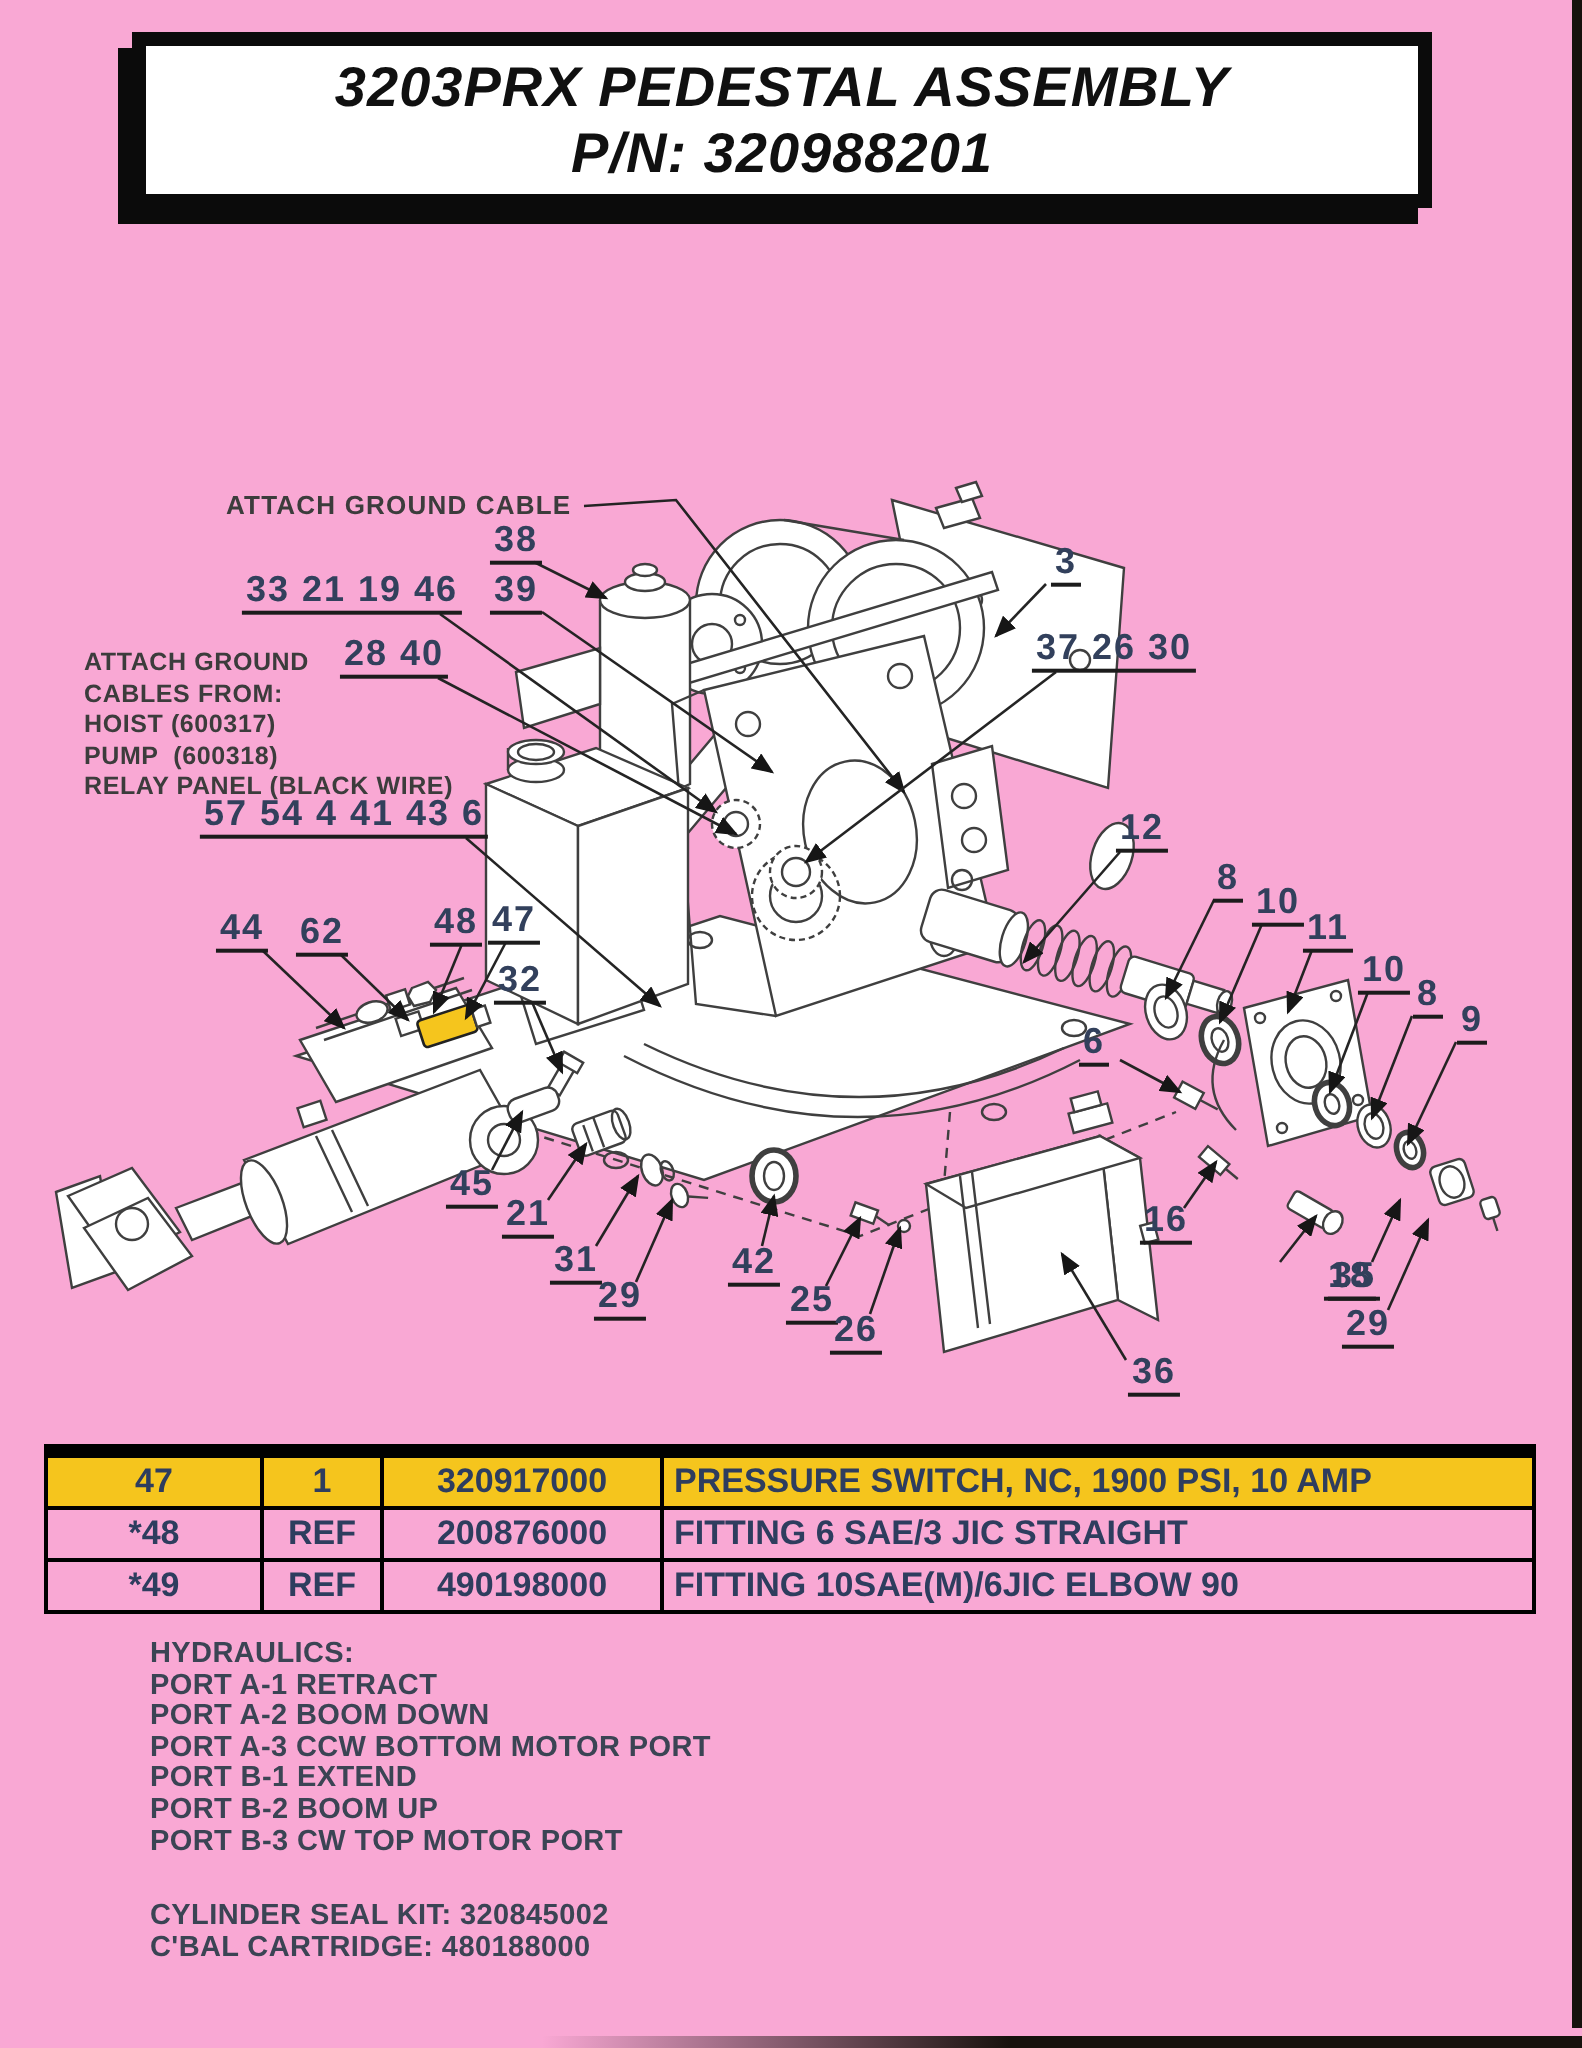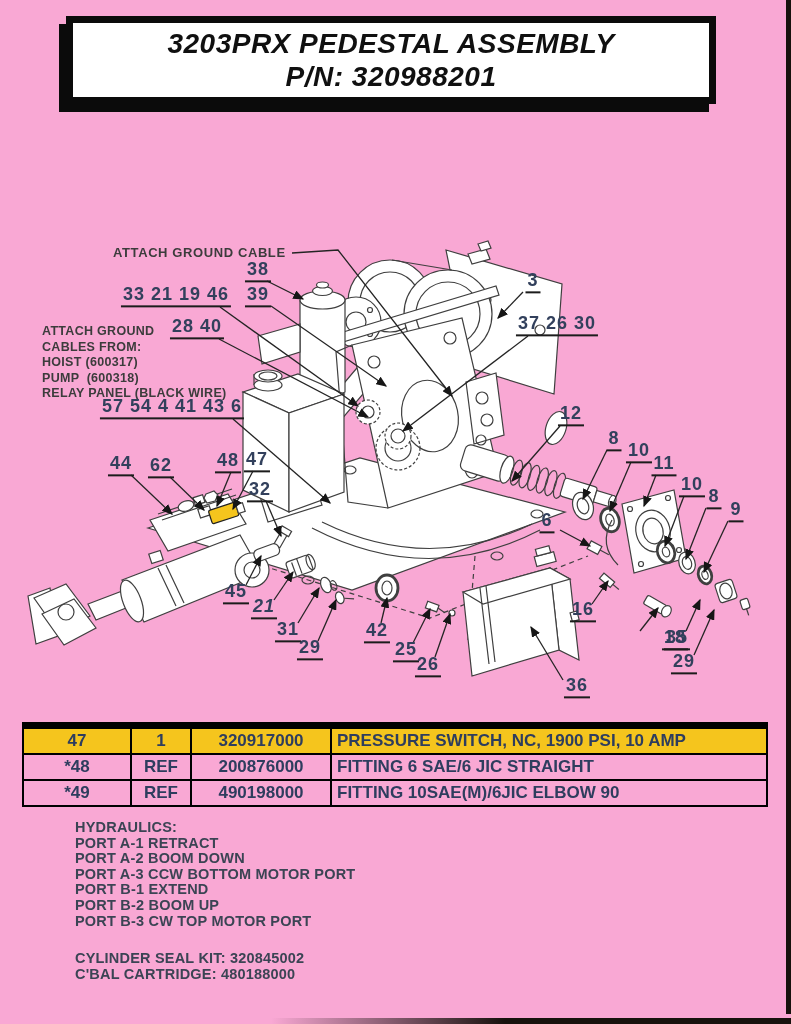--- a/index.html
+++ b/index.html
@@ -318,21 +318,21 @@
         <div class="callout" style="left: 583px; top: 612px;">16</div>
         <div class="callout" style="left: 630px; top: 640px; margin-left: 45px;">18</div>
         <div class="callout" style="left: 677px; top: 640px;">35</div>
         <div class="callout" style="left: 684px; top: 664px;">29</div>
         <div class="callout" style="left: 121px; top: 466px; text-align: right;">44</div>
         <div class="callout" style="left: 161px; top: 468px; text-align: right;">62</div>
         <div class="callout" style="left: 228px; top: 463px;">48</div>
         <div class="callout" style="left: 257px; top: 462px;">47</div>
         <div class="callout" style="left: 260px; top: 492px;">32</div>
         <div class="callout" style="left: 236px; top: 594px;">45</div>
-        <div class="callout" style="left: 264px; top: 609px; font-style: italic;">21</div>
+        <div class="callout" style="left: 264px; top: 609px;">21</div>
         <div class="callout" style="left: 288px; top: 632px;">31</div>
         <div class="callout" style="left: 310px; top: 650px;">29</div>
         <div class="callout" style="left: 377px; top: 633px;">42</div>
         <div class="callout" style="left: 406px; top: 652px;">25</div>
         <div class="callout" style="left: 428px; top: 667px;">26</div>
         <div class="callout" style="left: 577px; top: 688px;">36</div>
       </div>
   </div>
 
   <table class="parts">
@@ -346,21 +346,21 @@
         <tr class="hl">
           <td>47</td>
           <td>1</td>
           <td>320917000</td>
           <td class="desc">PRESSURE SWITCH, NC, 1900 PSI, 10 AMP</td>
         </tr>
         <tr>
           <td>*48</td>
           <td>REF</td>
           <td>200876000</td>
-          <td class="desc">FITTING 6 SAE/6 JIC STRAIGHT</td>
+          <td class="desc">FITTING 6 SAE/3 JIC STRAIGHT</td>
         </tr>
         <tr>
           <td>*49</td>
           <td>REF</td>
           <td>490198000</td>
           <td class="desc">FITTING 10SAE(M)/6JIC  ELBOW 90</td>
         </tr>
       </tbody>
   </table>
 

